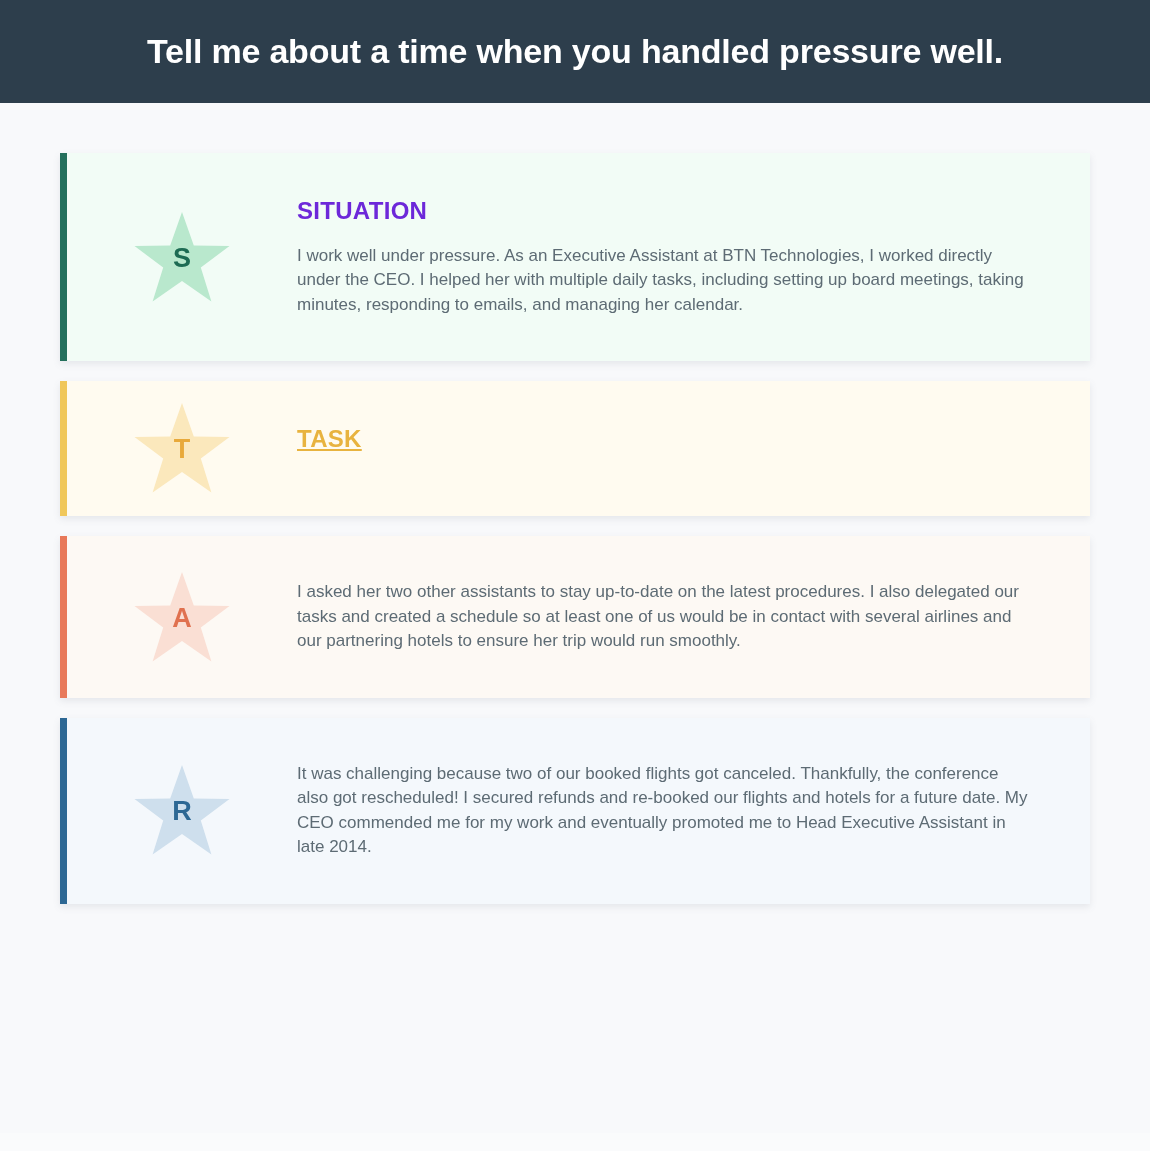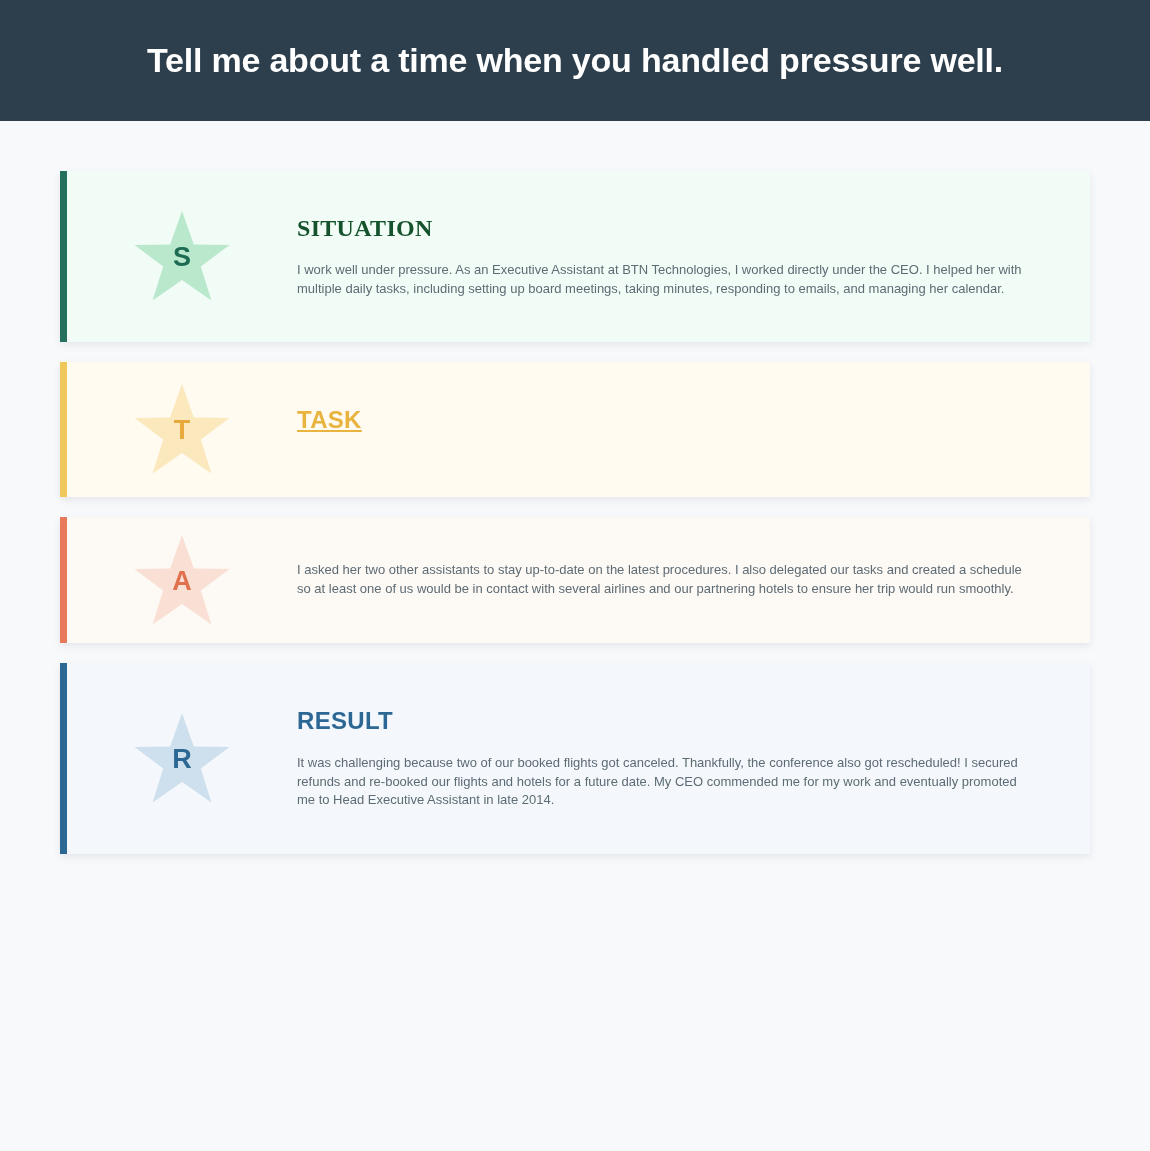--- a/index.html
+++ b/index.html
@@ -13,21 +13,21 @@
 
   body {
     background: #fafbfc;
     font-family: "Liberation Sans", sans-serif;
     -webkit-font-smoothing: antialiased;
   }
 
   
   .header {
     width: 1150px;
-    height: 121px;
+    height: 103px;
     background: #2d3e4c;
     display: flex;
     align-items: center;
     justify-content: center;
     padding: 0 40px;
   }
 
   .header-title {
     color: #ffffff;
     font-size: 34px;
@@ -104,29 +104,29 @@
   }
 
   .card-heading {
     font-size: 24px;
     font-weight: bold;
     letter-spacing: 0.3px;
     margin-bottom: 19px;
   }
 
   .card-text {
-    font-size: 13px;
+    font-size: 17px;
     line-height: 1.44;
     color: #5d6b74;
     max-width: 755px;
   }
 
   
   .card.situation { background: #f2fcf6; border-left-color: #24705c; }
-  .card.situation .card-heading { color: #14532d; font-family: Liberation Serif, serif; }
+  .card.situation .card-heading { color: #6d28d9; }
 
   .card.task      { background: #fffbf0; border-left-color: #f0c75a; }
   .card.task .card-heading { color: #e8b33f; text-decoration: underline; }
 
   .card.action    { background: #fdf9f4; border-left-color: #e8795a; }
   .card.action .card-heading { color: #e0714f; }
 
   .card.result    { background: #f4f8fc; border-left-color: #2d6894; }
   .card.result .card-heading { color: #2d6894; }
 </style>
@@ -186,19 +186,18 @@
     <section class="card result">
       <div class="card-icon-col">
         <div class="star-wrap">
           <svg viewBox="0 0 100 95" aria-hidden="true">
             <polygon points="50,2 61.8,35.6 97.5,36.1 68.8,57.4 79.4,91.5 50,70.9 20.6,91.5 31.2,57.4 2.5,36.1 38.2,35.6" fill="#cedfed"></polygon>
           </svg>
           <span class="star-letter" style="color:#2d6894;">R</span>
         </div>
       </div>
       <div class="card-body">
-        <div class="card-heading">RESULT</div>
         <p class="card-text">It was challenging because two of our booked flights got canceled. Thankfully, the conference also got rescheduled! I secured refunds and re-booked our flights and hotels for a future date. My CEO commended me for my work and eventually promoted me to Head Executive Assistant in late 2014.</p>
       </div>
     </section>
 
   </div>
 </main>
 
 </body></html>

